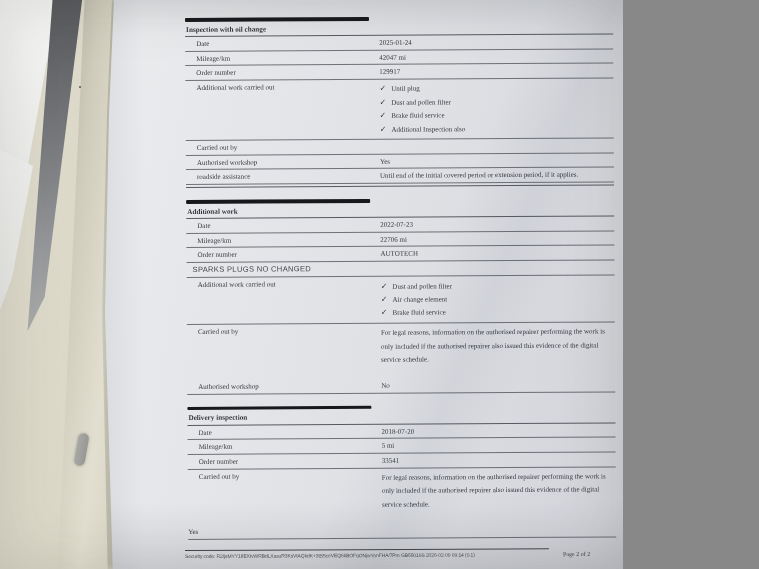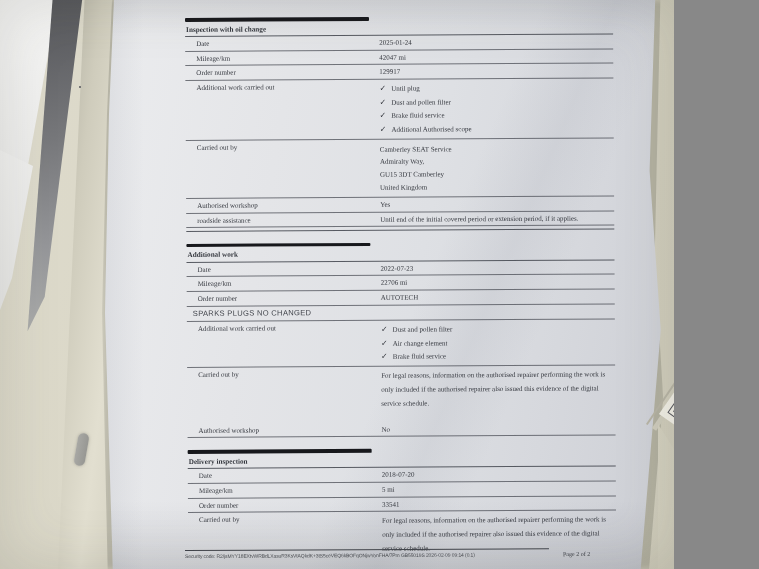--- a/index.html
+++ b/index.html
@@ -1,17 +1,17 @@
 <!DOCTYPE html>
 <html><head>
 <meta charset="utf-8">
 <style>
   html,body{margin:0;padding:0;background:#888;}
   .scene{
-    position:relative;width:674px;height:569px;overflow:hidden;
+    position:relative;width:623px;height:569px;overflow:hidden;
     background:linear-gradient(100deg,#dedbcc 0%,#d9d6c6 35%,#d6d3c2 60%,#cfccbb 100%);
     font-family:"Liberation Serif","DejaVu Serif",serif;
   }
   .scene::after{content:"";position:absolute;inset:0;pointer-events:none;
     box-shadow:inset 0 0 60px rgba(70,70,60,.18);}
   
   .paper-topleft{position:absolute;left:0;top:0;width:132px;height:300px;
     background:linear-gradient(155deg,#f7f7f6 0%,#ededec 45%,#dddddc 80%);
     clip-path:polygon(0 0,44% 0,20% 58%,0 72%);}
   .paper-left-low{position:absolute;left:0;top:150px;width:60px;height:160px;
@@ -135,32 +135,26 @@
             <div class="check-item">
               <div class="tick">✓</div>
               <div>Dust and pollen filter</div>
             </div>
             <div class="check-item">
               <div class="tick">✓</div>
               <div>Brake fluid service</div>
             </div>
             <div class="check-item">
               <div class="tick">✓</div>
-              <div>Additional Authorised scope</div>
+              <div>Additional Inspection also</div>
             </div>
           </div>
         </div>
         <div class="row">
           <div class="lbl">Carried out by</div>
-          <div class="val">
-            <div class="addr-line">Camberley SEAT Service</div>
-            <div class="addr-line">Admiralty Way,</div>
-            <div class="addr-line">GU15 3DT Camberley</div>
-            <div class="addr-line">United Kingdom</div>
-          </div>
         </div>
         <div class="row">
           <div class="lbl">Authorised workshop</div>
           <div class="val">Yes</div>
         </div>
         <div class="row">
           <div class="lbl">roadside assistance</div>
           <div class="val">Until end of the initial covered period or extension period, if it applies.</div>
         </div>
         <div class="dbl"></div>

